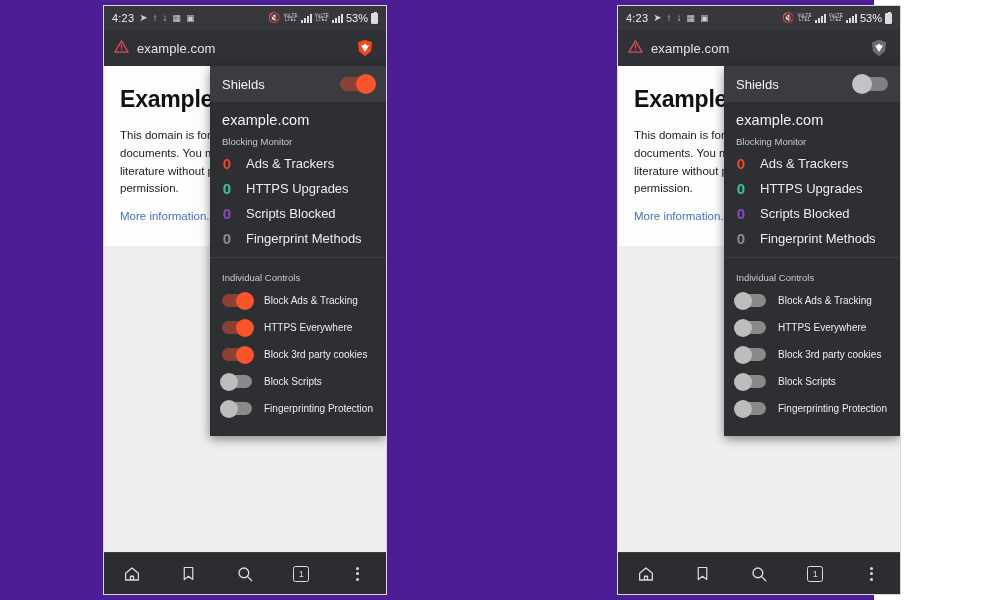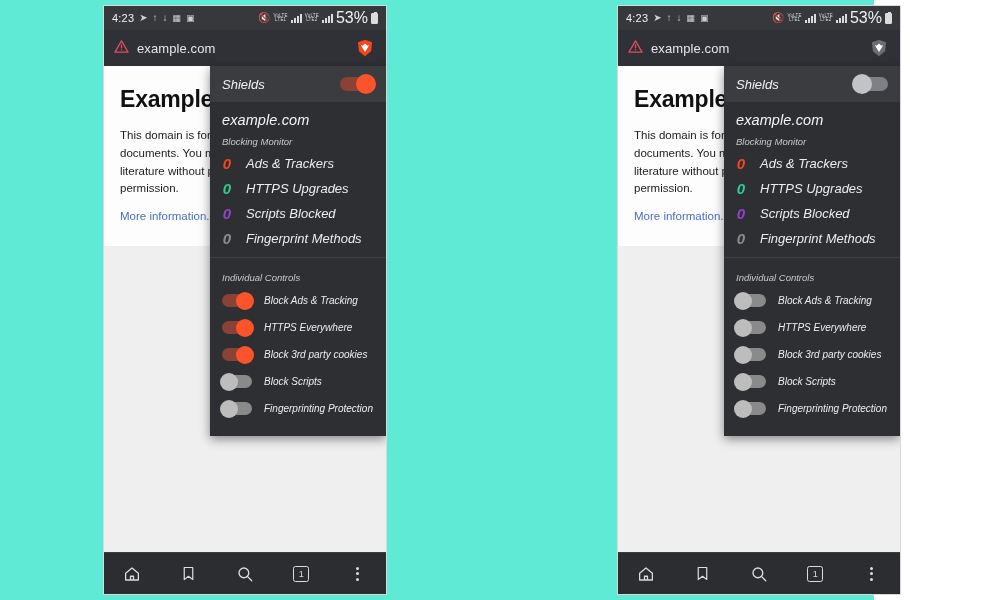--- a/index.html
+++ b/index.html
@@ -2,42 +2,42 @@
 <html><head>
 <meta charset="utf-8">
 <style>
   * { box-sizing: border-box; margin: 0; padding: 0; }
   html, body {
     width: 1000px; height: 600px;
     background: #ffffff;
     font-family: "Liberation Sans", sans-serif;
     overflow: hidden;
   }
-  .stage { position: relative; width: 874px; height: 600px; background:#5eead4; }
+  .stage { position: relative; width: 874px; height: 600px; background:#4c1d95; }
 
   
   .phone {
     position: absolute; top: 6px; width: 282px; height: 588px;
     background: #2b2d31; overflow: hidden;
     box-shadow: 0 0 0 1px #d8d8d8;
   }
   .phone.left  { left: 104px; }
   .phone.right { left: 618px; }
 
   
   .statusbar {
     position: relative; height: 24px; width: 100%;
     background: #36383c; color: #e8e8e8;
     display: flex; align-items: center; padding: 0 8px;
     font-size: 11px;
   }
   .sb-left { display:flex; align-items:center; gap:5px; }
   .sb-time { font-size: 11px; letter-spacing: .2px; color:#f0f0f0; }
   .sb-right { margin-left:auto; display:flex; align-items:center; gap:3px; }
-  .sb-batt { font-size: 16px; color:#f0f0f0; }
+  .sb-batt { font-size: 11px; color:#f0f0f0; }
   .glyph { display:inline-block; opacity:.92; line-height:1; }
   .sig { display:inline-flex; align-items:flex-end; gap:1px; height:9px; }
   .sig i { display:block; width:2px; background:#dcdcdc; }
   .sig i:nth-child(1){height:3px}.sig i:nth-child(2){height:5px}
   .sig i:nth-child(3){height:7px}.sig i:nth-child(4){height:9px}
   .netchip { display:flex; flex-direction:column; align-items:center; line-height:1;
              font-size:4.5px; color:#dcdcdc; letter-spacing:.2px; }
   .battico { width:7px; height:11px; border:1px solid #dcdcdc; border-radius:1px;
              position:relative; background:#dcdcdc; }
   .battico:after { content:""; position:absolute; top:-2px; left:1.5px; width:3px; height:1.5px; background:#dcdcdc; }
@@ -58,21 +58,20 @@
   }
   .page-title { font-size: 23px; font-weight: bold; color:#111; letter-spacing:-.2px; white-space:nowrap; }
   .page-body { margin-top: 14px; font-size: 11.5px; color:#1c1c1c; line-height: 1.55; white-space:nowrap; }
   .page-link { margin-top: 12px; font-size: 11.5px; color:#4a6fc4; white-space:nowrap; }
 
   
   .shields-panel {
     position:absolute; top:0; right:0; width:176px;
     background:#2d2f33; z-index: 5;
     box-shadow: 0 3px 10px rgba(0,0,0,.45);
-    font-style: italic;
   }
   .sp-header {
     height: 36px; background:#3a3c40; display:flex; align-items:center;
     padding: 0 12px; gap: 8px;
   }
   .sp-header-title { color:#f2f2f2; font-size:13px; flex:1; }
   .sp-body { padding: 10px 0 14px 0; }
   .sp-domain { color:#f4f4f4; font-size:14.5px; padding: 0 12px; letter-spacing:.1px; }
   .sp-section { color:#c9c9c9; font-size:9.5px; padding: 8px 12px 4px 12px; }
   .sp-divider { height:1px; background:#3c3e42; margin: 6px 0; }

